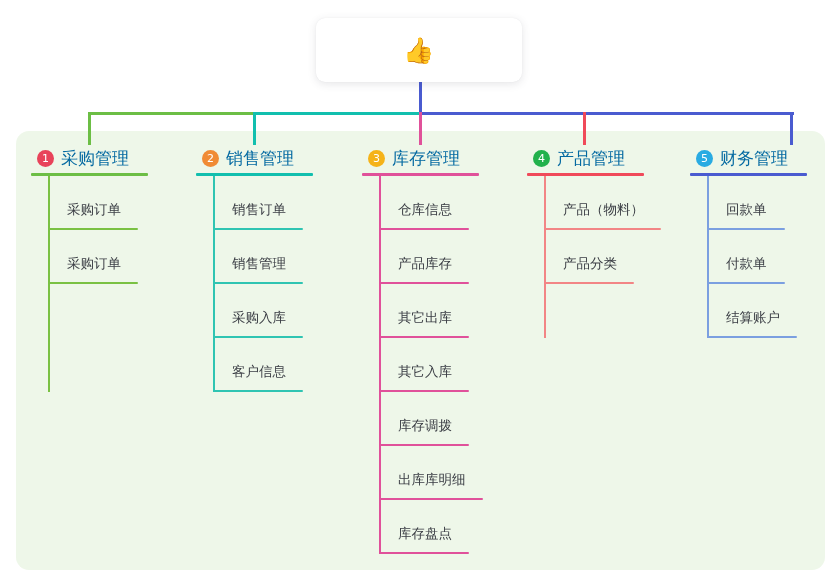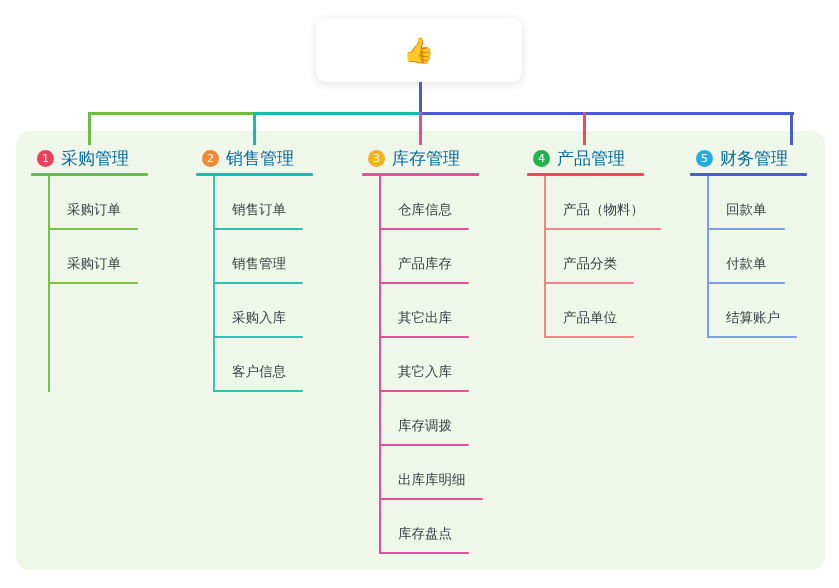--- a/index.html
+++ b/index.html
@@ -204,24 +204,20 @@
         <div class="spine" style="background: rgb(242, 133, 133); height: 162px;"></div>
         <div class="items">
           <div class="item">
             <span class="item-label">产品（物料）</span>
             <div class="item-rule" style="background: rgb(242, 133, 133); width: 117px;"></div>
           </div>
           <div class="item">
             <span class="item-label">产品分类</span>
             <div class="item-rule" style="background: rgb(242, 133, 133); width: 90px;"></div>
           </div>
-          <div class="item">
-            <span class="item-label">产品单位</span>
-            <div class="item-rule" style="background: rgb(242, 133, 133); width: 90px;"></div>
-          </div>
         </div>
       </div>
       <div class="col" style="left: 690px;">
         <div class="col-head">
           <span class="badge" style="background: rgb(41, 171, 226);">5</span>
           <span class="head-label">财务管理</span>
           <div class="head-rule" style="background: rgb(74, 91, 208);"></div>
         </div>
         <div class="spine" style="background: rgb(123, 159, 224); height: 162px;"></div>
         <div class="items">

